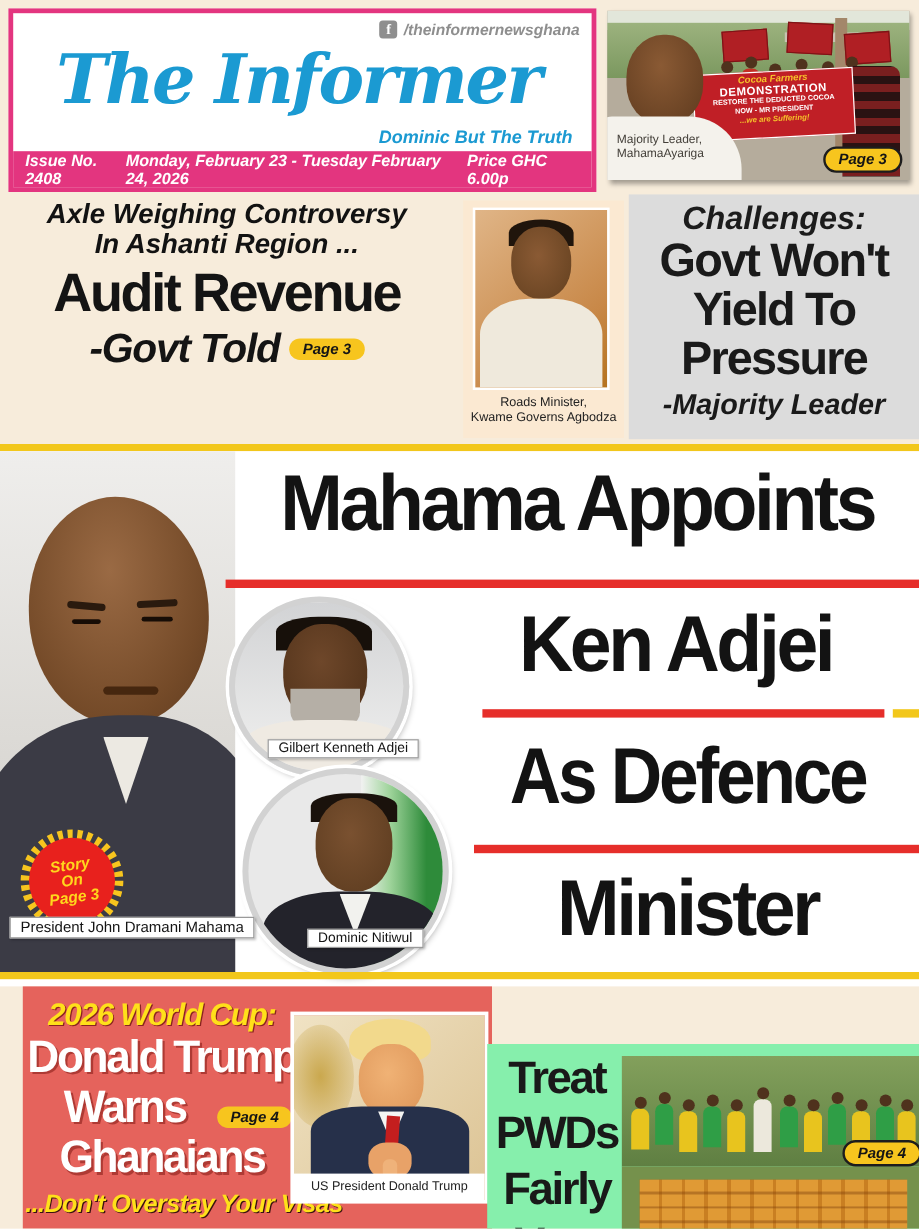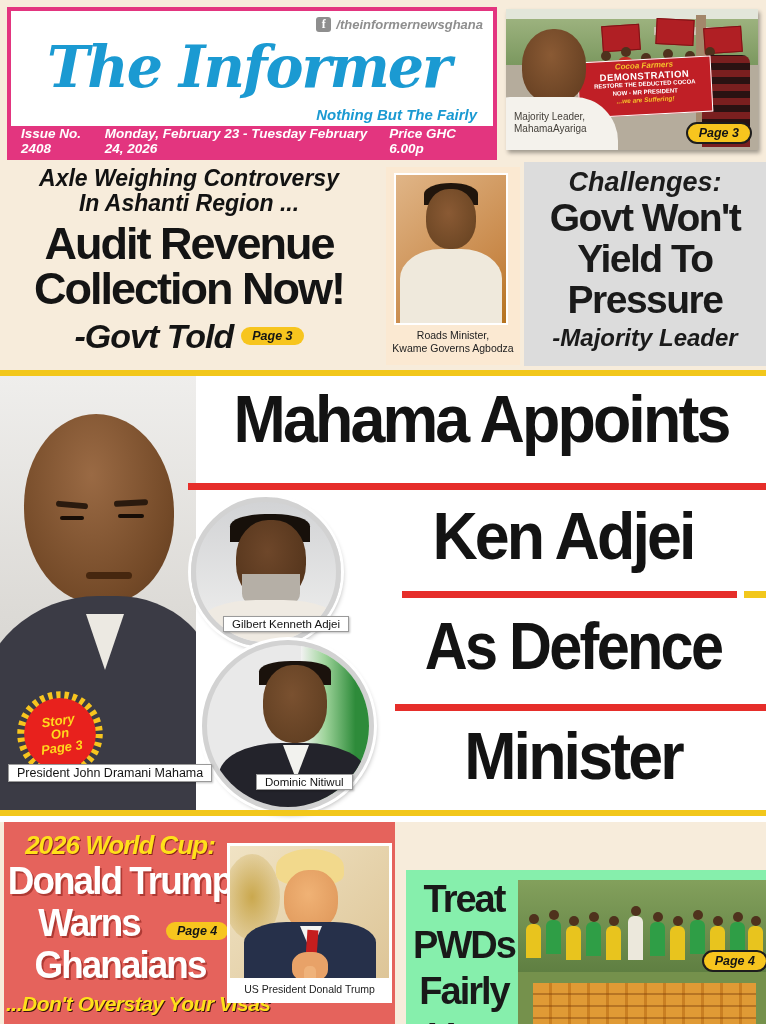--- a/index.html
+++ b/index.html
@@ -132,21 +132,21 @@
   .i2-head{position:absolute;left:56px;top:20px;width:64px;height:78px;border-radius:46%;
            background:radial-gradient(ellipse at 45% 38%,#7a5130,#5a3a1e);}
   .i2-suit{position:absolute;left:12px;top:98px;width:148px;height:76px;border-radius:42% 42% 0 0;
            background:#23232b;}
   .i2-shirt{position:absolute;left:76px;top:100px;width:26px;height:34px;background:#f2f2ee;
             clip-path:polygon(0 0,100% 0,50% 100%);}
   .caption1{position:absolute;left:223px;top:240px;font-size:11.5px;}
   .caption2{position:absolute;left:256px;top:398px;font-size:11.5px;}
 
   
-  .trump-panel{position:absolute;left:4px;top:822px;width:391px;height:202px;background:#e5635c;overflow:hidden;}
+  .trump-panel{position:absolute;left:19px;top:822px;width:391px;height:202px;background:#e5635c;overflow:hidden;}
   .t-line{position:absolute;left:0;width:232px;text-align:center;white-space:nowrap;}
   .trump-kicker{top:8px;color:#ffe01a;font-size:26px;font-weight:bold;font-style:italic;
                 letter-spacing:-1px;text-shadow:1px 1px 0 #8a2420;}
   .trump-hl{color:#fff;font-weight:bold;font-size:38px;letter-spacing:-2px;
             text-shadow:2px 2px 0 rgba(130,25,20,.55);transform:scaleX(.97);transform-origin:center;}
   .trump-hl1{top:38px;} .trump-hl2{top:80px;width:170px;} .trump-hl3{top:122px;}
   .trump-badge{position:absolute;left:162px;top:100px;}
   .trump-sub{position:absolute;left:2px;top:170px;width:256px;text-align:center;color:#ffe01a;
              font-size:21px;font-weight:bold;font-style:italic;letter-spacing:-.5px;
              text-shadow:1px 1px 0 #3a1210;white-space:nowrap;}
@@ -190,21 +190,21 @@
 <body>
 
 <div class="page">
 
   <div class="masthead">
     <div class="fb-row">
       <span class="fb-icon">f</span>
       <span>/theinformernewsghana</span>
     </div>
     <div class="logo">The Informer</div>
-    <div class="tagline">Nothing But The Fairly</div>
+    <div class="tagline">Dominic But The Truth</div>
     <div class="mast-bar">
       <span>Issue No. 2408</span>
       <span>Monday, February 23 - Tuesday February 24, 2026</span>
       <span>Price  GHC 6.00p</span>
     </div>
   </div>
 
   <div class="demo-photo">
     <div class="demo-sky"></div>
     <div class="demo-trees"></div>
@@ -236,21 +236,20 @@
     <span class="badge badge-outline" style="position:absolute;right:6px;bottom:6px;">Page 3</span>
   </div>
 
   <div class="axle">
     <div class="axle-kicker">
       <div>Axle Weighing Controversy</div>
       <div>In Ashanti Region ...</div>
     </div>
     <div class="axle-headline">
       <div>Audit Revenue</div>
-      <div>Collection Now!</div>
     </div>
     <div class="axle-attrib">
       <span class="txt">-Govt Told</span>
       <span class="badge">Page 3</span>
     </div>
   </div>
 
   <div class="roads">
     <div class="roads-photo">
       <div class="roads-hair"></div>

